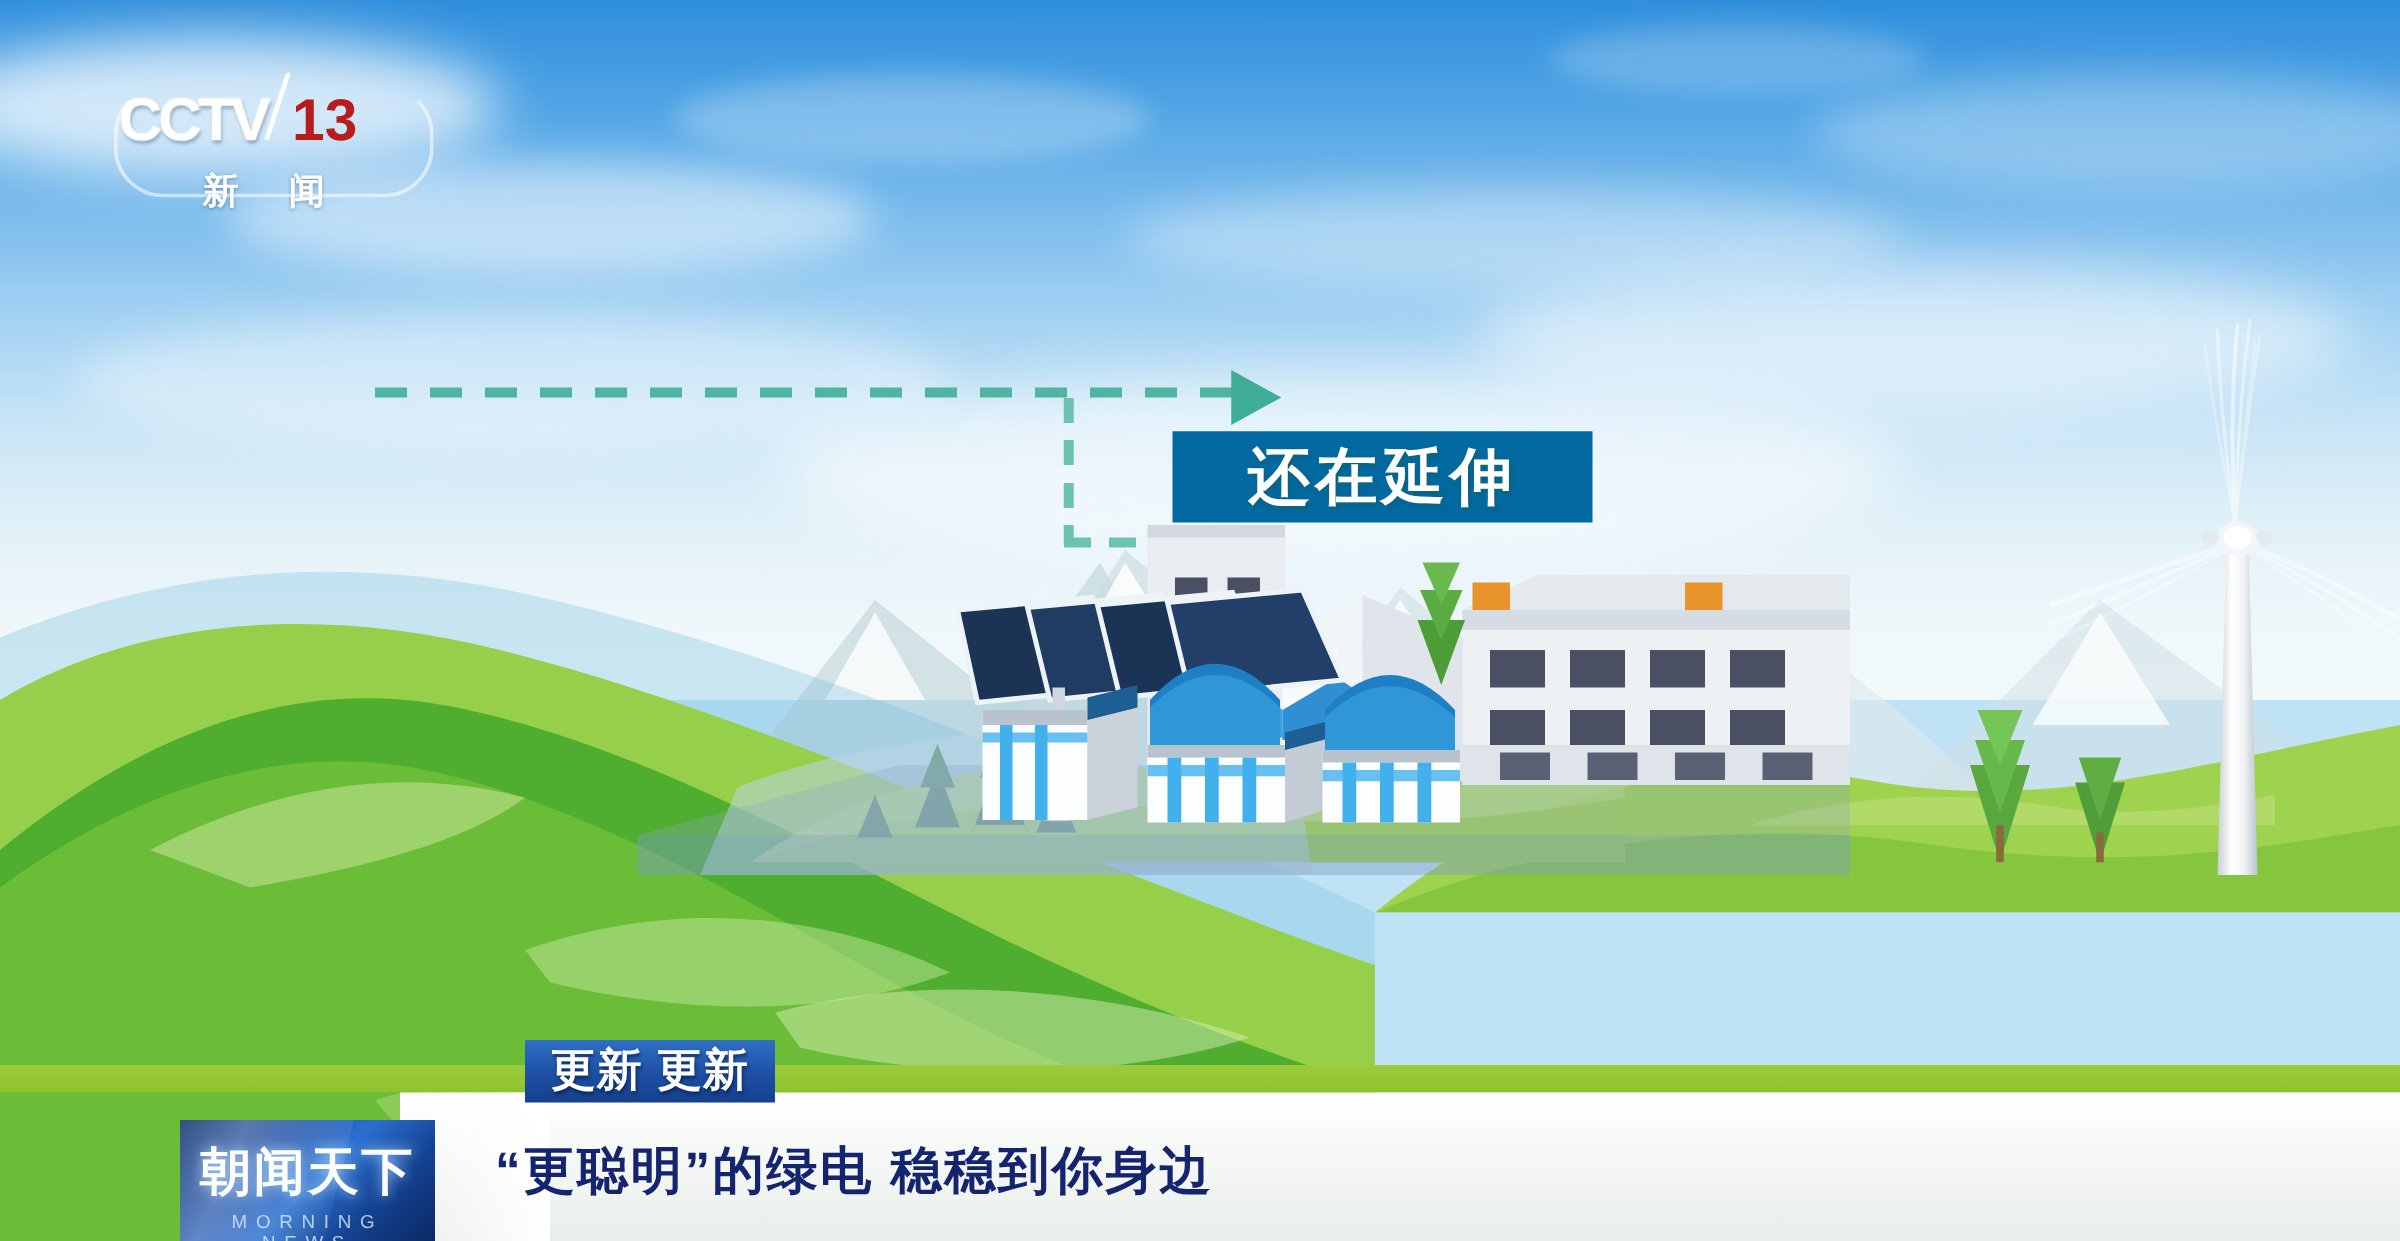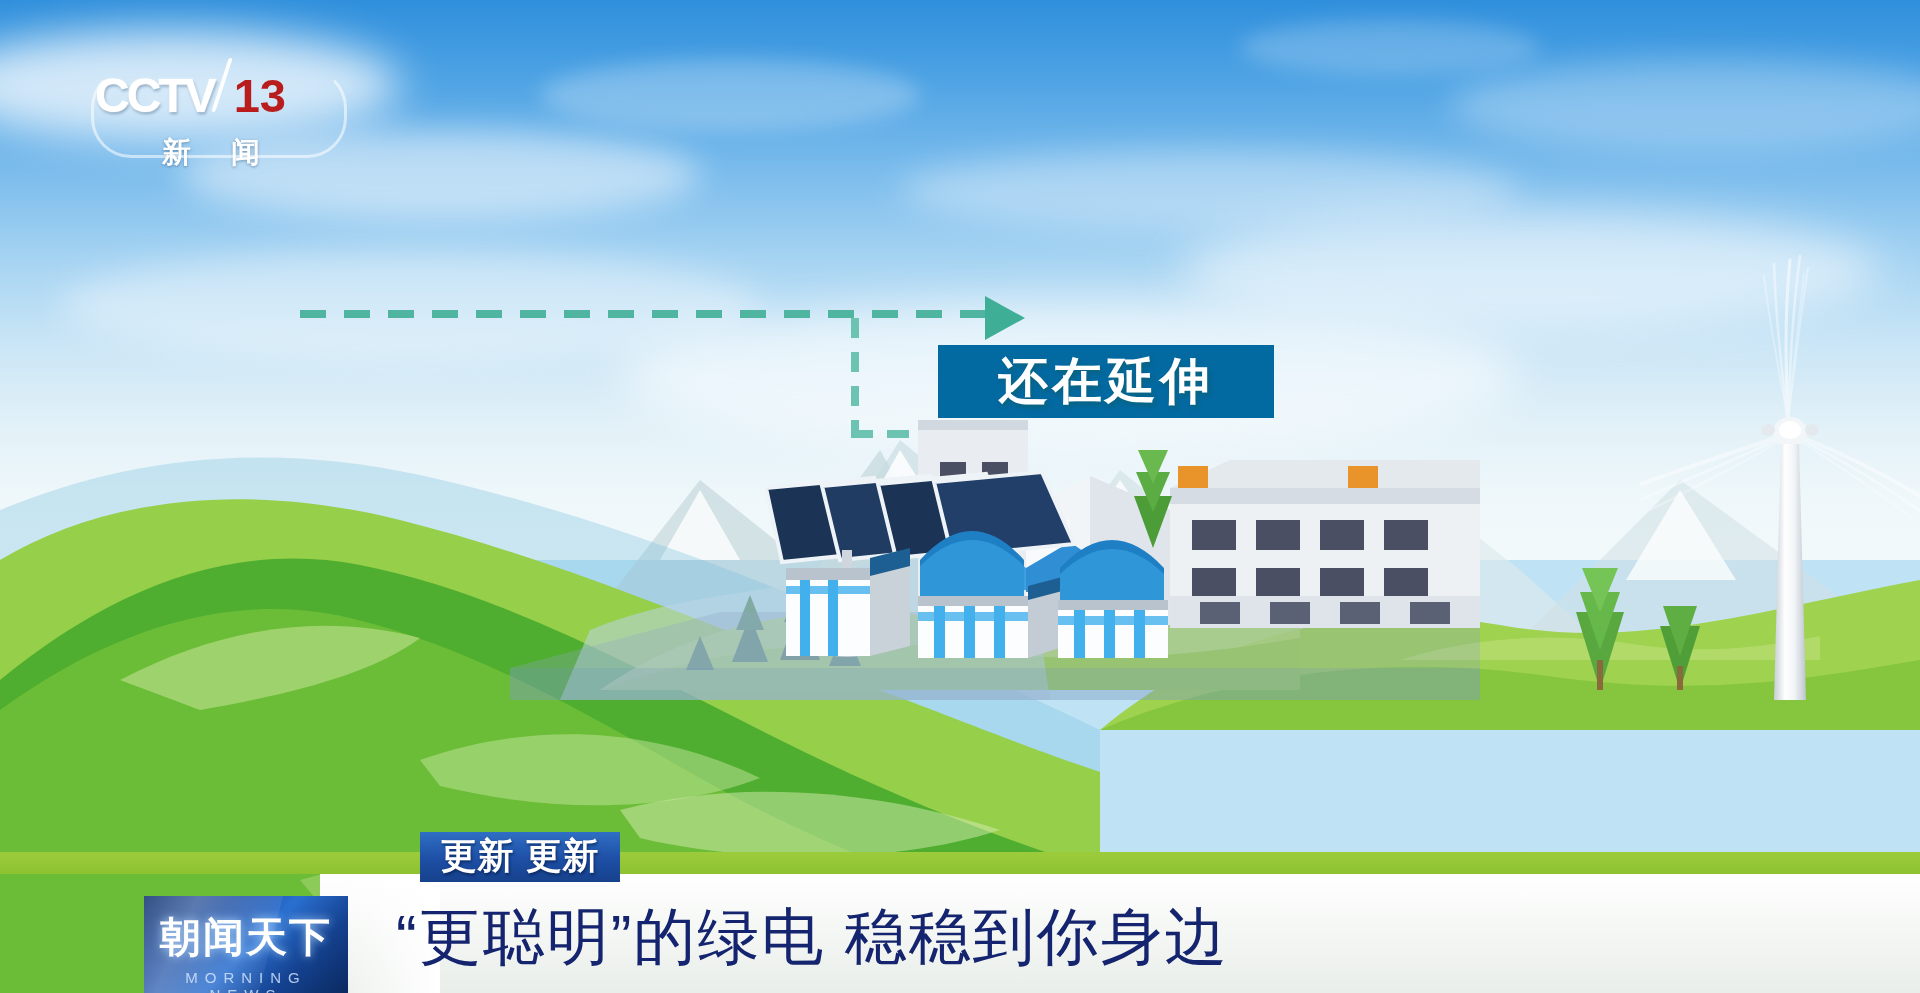--- a/index.html
+++ b/index.html
@@ -132,21 +132,21 @@
     background:linear-gradient(180deg,#2f6fc4 0%,#1d4fa5 55%,#16418c 100%);
     display:flex;align-items:flex-start;justify-content:center;
   }
   .tag-update span{
     color:#fff;font-size:36px;font-weight:bold;letter-spacing:1px;
     text-shadow:1px 2px 3px rgba(0,20,60,.6);font-family:"Liberation Sans",sans-serif;
   }
   .headline{
     position:absolute;left:396px;top:884px;width:1330px;height:105px;
     display:flex;align-items:center;
-    color:#14246e;font-size:62px;font-weight:normal;letter-spacing:2px;
+    color:#14246e;font-size:41px;font-weight:bold;letter-spacing:2px;
     font-family:"Liberation Sans",sans-serif;white-space:nowrap;
   }
 </style>
 </head>
 <body>
 
 <div id="stage">
 
   <div class="sky"></div>
 

